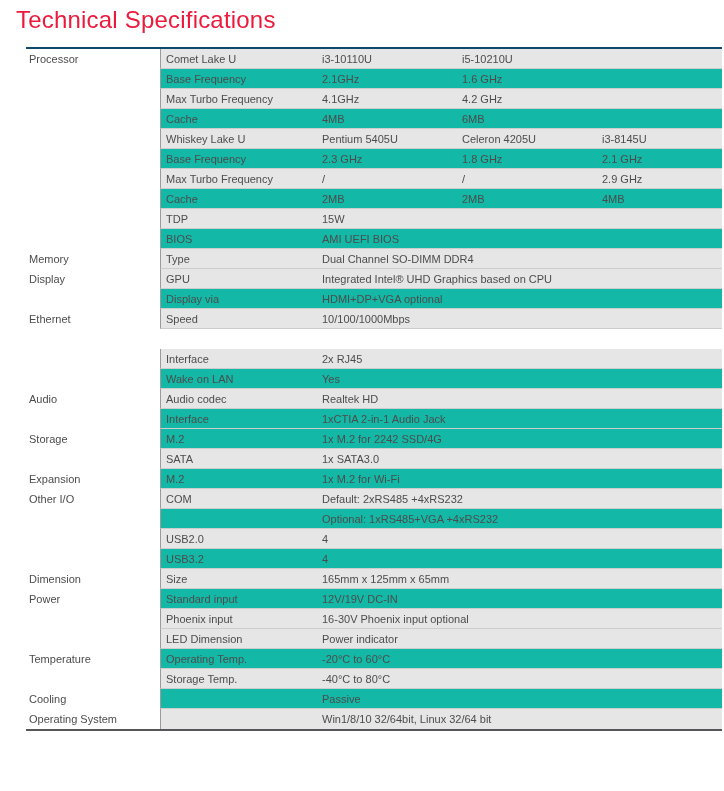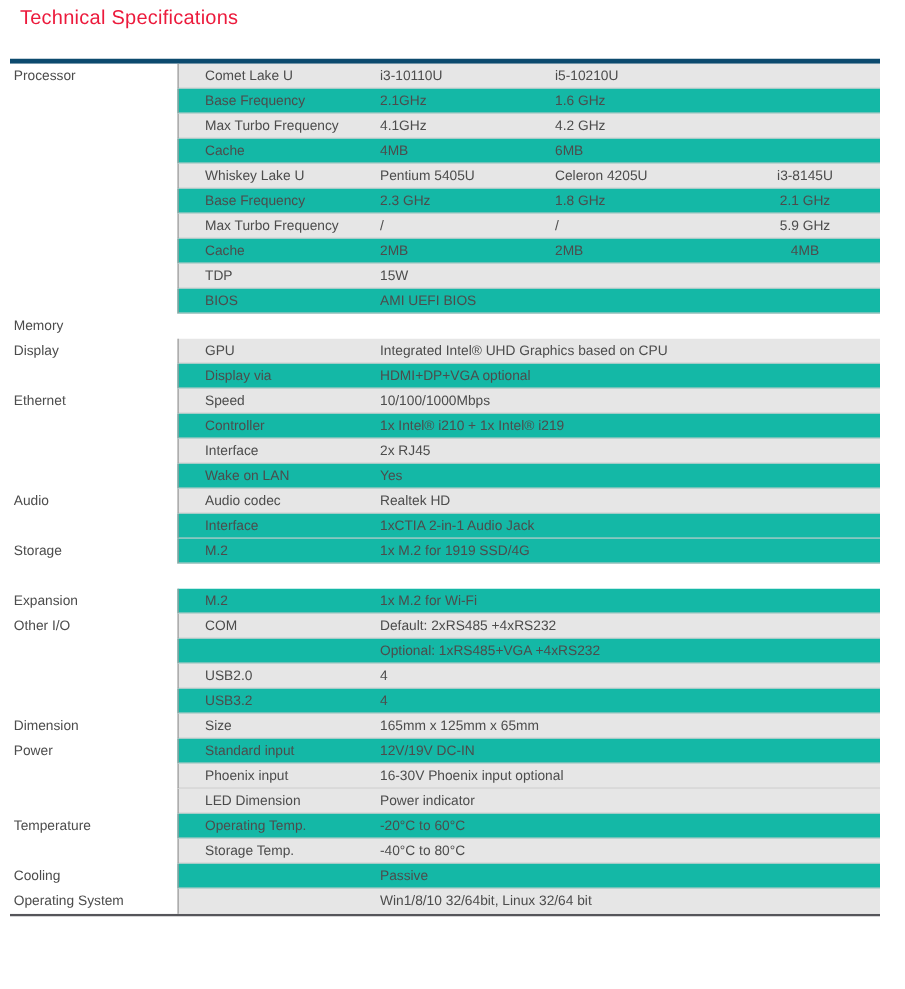--- a/index.html
+++ b/index.html
@@ -12,31 +12,31 @@
     height: 791px;
     position: relative;
     font-family: "Liberation Sans", sans-serif;
     -webkit-font-smoothing: antialiased;
   }
   .title {
     position: absolute;
     left: 16px;
     top: 6px;
     margin: 0;
-    font-size: 16px;
+    font-size: 24px;
     font-weight: 500;
     color: #ec1a3c;
     letter-spacing: 0.2px;
   }
   .spec-table {
     position: absolute;
-    left: 8px;
+    left: 26px;
     top: 47px;
     width: 696px;
-    border-top: 4px solid #0c4a6e;
+    border-top: 2px solid #0c4a6e;
     border-bottom: 2px solid #55555a;
     box-sizing: content-box;
   }
   .row {
     display: flex;
     height: 20px;
   }
   .cat {
     width: 134px;
     box-sizing: border-box;
@@ -59,39 +59,38 @@
   }
   .row:last-child .row-body {
     border-bottom: none;
   }
   .row-body.shaded {
     background: #e6e6e6;
   }
   .key {
     width: 157px;
     box-sizing: border-box;
-    padding-left: 21px;
+    padding-left: 5px;
     font-size: 11px;
     color: #4c4c4c;
     white-space: nowrap;
     flex-shrink: 0;
   }
   .val {
     width: 140px;
     box-sizing: border-box;
     padding-left: 4px;
     font-size: 11px;
     color: #4c4c4c;
     white-space: nowrap;
     flex-shrink: 0;
   }
   .val:last-child {
     flex: 1;
     width: auto;
-    text-align: center;
   }
 </style>
 </head>
 <body>
 
 <h1 class="title">Technical Specifications</h1>
 
 <div class="spec-table">
     <div class="row">
       <div class="cat">Processor</div>
@@ -146,21 +145,21 @@
         <div class="val">1.8 GHz</div>
         <div class="val">2.1 GHz</div>
       </div>
     </div>
     <div class="row">
       <div class="cat"></div>
       <div class="row-body shaded">
         <div class="key">Max Turbo Frequency</div>
         <div class="val">/</div>
         <div class="val">/</div>
-        <div class="val">5.9 GHz</div>
+        <div class="val">2.9 GHz</div>
       </div>
     </div>
     <div class="row">
       <div class="cat"></div>
       <div class="row-body">
         <div class="key">Cache</div>
         <div class="val">2MB</div>
         <div class="val">2MB</div>
         <div class="val">4MB</div>
       </div>
@@ -178,20 +177,26 @@
       <div class="cat"></div>
       <div class="row-body">
         <div class="key">BIOS</div>
         <div class="val">AMI UEFI BIOS</div>
         <div class="val"></div>
         <div class="val"></div>
       </div>
     </div>
     <div class="row">
       <div class="cat">Memory</div>
+      <div class="row-body shaded">
+        <div class="key">Type</div>
+        <div class="val">Dual Channel SO-DIMM DDR4</div>
+        <div class="val"></div>
+        <div class="val"></div>
+      </div>
     </div>
     <div class="row">
       <div class="cat">Display</div>
       <div class="row-body shaded">
         <div class="key">GPU</div>
         <div class="val">Integrated Intel® UHD Graphics based on CPU</div>
         <div class="val"></div>
         <div class="val"></div>
       </div>
     </div>
@@ -208,26 +213,20 @@
       <div class="cat">Ethernet</div>
       <div class="row-body shaded">
         <div class="key">Speed</div>
         <div class="val">10/100/1000Mbps</div>
         <div class="val"></div>
         <div class="val"></div>
       </div>
     </div>
     <div class="row">
       <div class="cat"></div>
-      <div class="row-body">
-        <div class="key">Controller</div>
-        <div class="val">1x Intel® i210 + 1x Intel® i219</div>
-        <div class="val"></div>
-        <div class="val"></div>
-      </div>
     </div>
     <div class="row">
       <div class="cat"></div>
       <div class="row-body shaded">
         <div class="key">Interface</div>
         <div class="val">2x RJ45</div>
         <div class="val"></div>
         <div class="val"></div>
       </div>
     </div>
@@ -255,27 +254,33 @@
         <div class="key">Interface</div>
         <div class="val">1xCTIA 2-in-1 Audio Jack</div>
         <div class="val"></div>
         <div class="val"></div>
       </div>
     </div>
     <div class="row">
       <div class="cat">Storage</div>
       <div class="row-body">
         <div class="key">M.2</div>
-        <div class="val">1x M.2 for 1919 SSD/4G</div>
-        <div class="val"></div>
-        <div class="val"></div>
-      </div>
-    </div>
-    <div class="row">
-      <div class="cat"></div>
+        <div class="val">1x M.2 for 2242 SSD/4G</div>
+        <div class="val"></div>
+        <div class="val"></div>
+      </div>
+    </div>
+    <div class="row">
+      <div class="cat"></div>
+      <div class="row-body shaded">
+        <div class="key">SATA</div>
+        <div class="val">1x SATA3.0</div>
+        <div class="val"></div>
+        <div class="val"></div>
+      </div>
     </div>
     <div class="row">
       <div class="cat">Expansion</div>
       <div class="row-body">
         <div class="key">M.2</div>
         <div class="val">1x M.2 for Wi-Fi</div>
         <div class="val"></div>
         <div class="val"></div>
       </div>
     </div>

